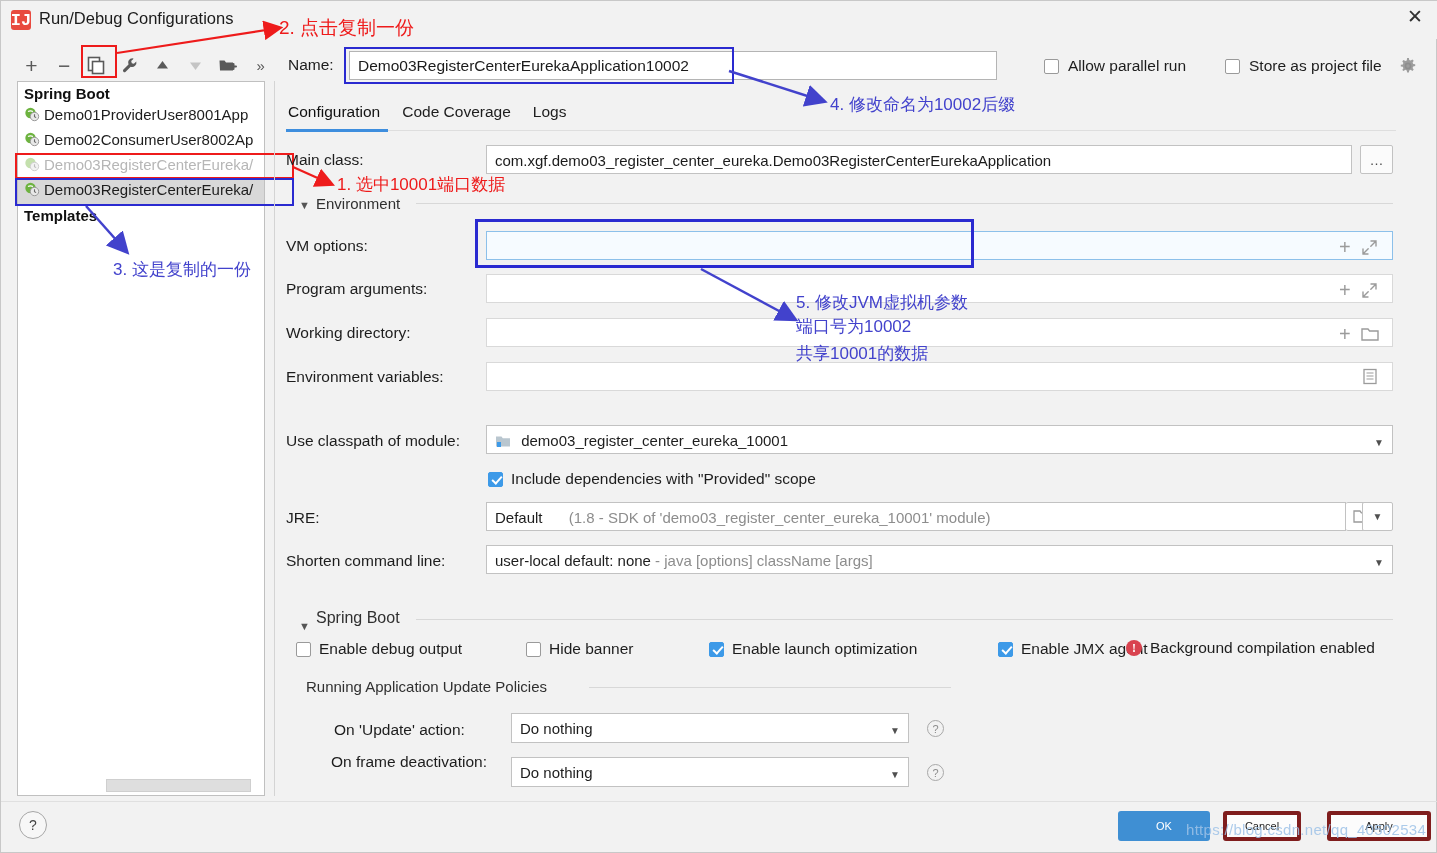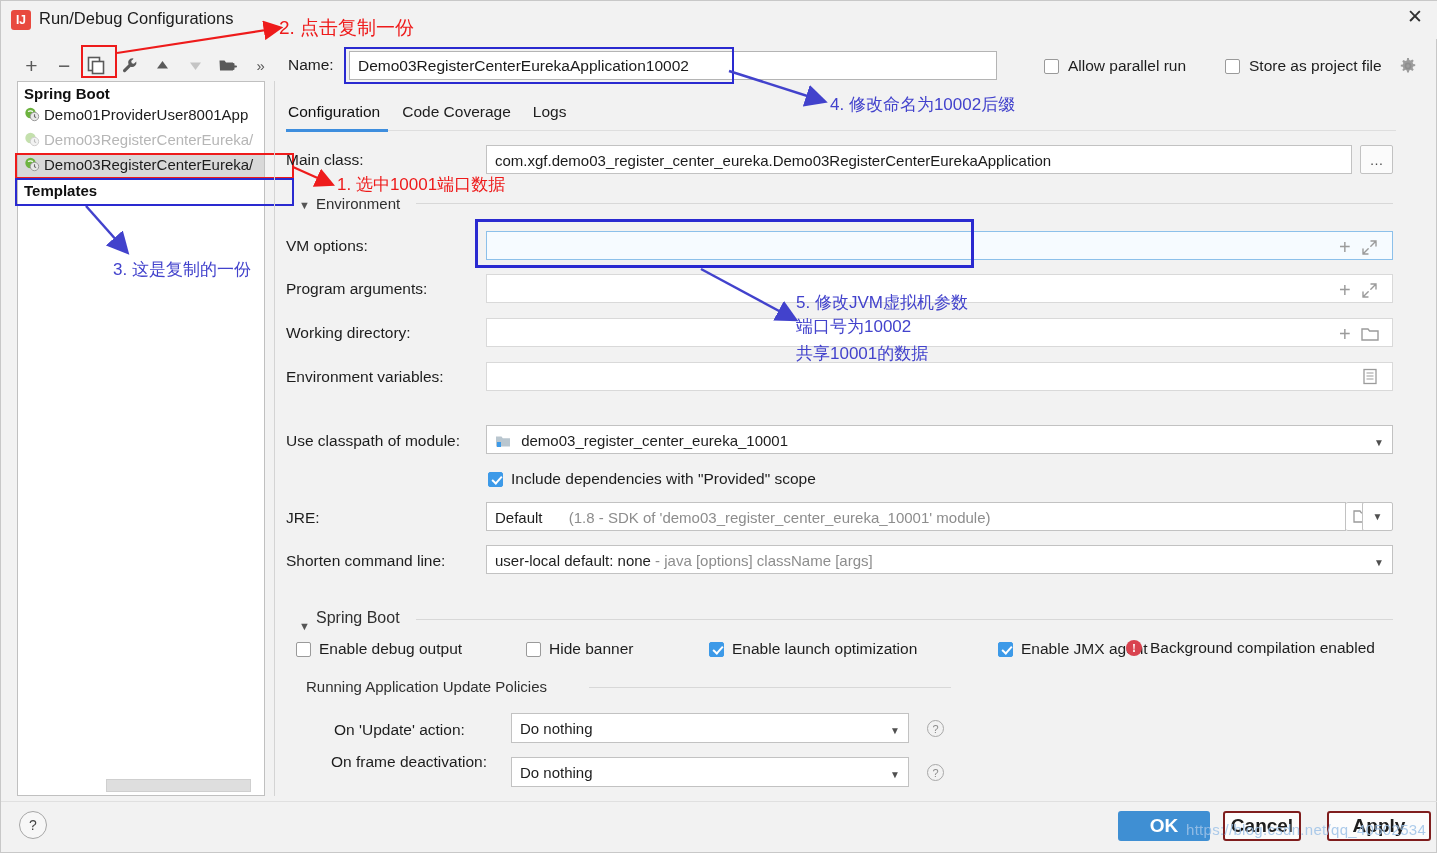--- a/index.html
+++ b/index.html
@@ -15,21 +15,21 @@
   }
   .dialog { position:absolute; inset:0; background:#f2f2f2; border:1px solid #c8c8c8; }
 
   
   .titlebar { position:absolute; left:0; top:0; width:1437px; height:38px; background:#f2f2f2; }
   .title-icon {
     position:absolute; left:10px; top:9px; width:20px; height:20px;
     background:#e84a3f; border-radius:3px;
     display:flex; align-items:center; justify-content:center;
   }
-  .title-icon span { color:#fff; font-weight:bold; font-size:12px; line-height:1; font-family:Liberation Sans, sans-serif;}
+  .title-icon span { color:#fff; font-weight:bold; font-size:17px; line-height:1; font-family:Liberation Mono, monospace;}
   .title-text { position:absolute; left:38px; top:8px; font-size:16.5px; color:#1b1b1b; }
   .close-btn {
     position:absolute; right:0; top:0; width:46px; height:31px;
     display:flex; align-items:center; justify-content:center;
     font-size:19px; color:#303030; cursor:pointer;
   }
 
   
   .lefttoolbar { position:absolute; left:14px; top:46px; width:262px; height:36px; display:flex; align-items:center; gap:0px; }
   .tb-btn { width:33px; height:30px; display:flex; align-items:center; justify-content:center; cursor:pointer; }
@@ -137,21 +137,21 @@
   .bottom-rule { position:absolute; left:0; top:800px; width:1437px; height:1px; background:#e0e0e0; }
   .help-btn {
     position:absolute; left:18px; top:810px; width:28px; height:28px;
     border-radius:50%; border:1px solid #a6a6a6; background:#f7f7f7;
     display:flex; align-items:center; justify-content:center;
     font-size:14px; color:#444; cursor:pointer;
   }
   .dlg-btn {
     position:absolute; top:810px; height:30px; border-radius:3px;
     display:flex; align-items:center; justify-content:center;
-    font-size:19px; cursor:pointer; border:2px solid #7f1d1d; background:#fcfcfc; color:#1d1d1d;font-weight:bold;
+    font-size:11px; cursor:pointer; border:4px solid #7f1d1d; background:#fcfcfc; color:#1d1d1d;
   }
   .dlg-btn.primary { background:#3f8fd3; border-color:#3f8fd3; color:#fff; }
 
   
   .anno { position:absolute; font-size:17px; white-space:pre; font-family:"Liberation Sans", sans-serif; }
   .anno.red { color:#ee1b1b; }
   .anno.blue { color:#4242cc; }
   svg.arrow { position:absolute; overflow:visible; }
 
   .watermark {
@@ -231,20 +231,31 @@
         <svg class="ico" width="16" height="16" viewBox="0 0 16 16">
           <circle cx="6.5" cy="7" r="5.2" fill="#6db33f"></circle>
           <path d="M4 5.5c2.5-1.4 5 0 5 0" stroke="#fff" stroke-width="1.2" fill="none"></path>
           <circle cx="10.5" cy="10.5" r="4.2" fill="#e8e8e8" stroke="#9a9a9a" stroke-width="1"></circle>
           <path d="M10.5 8.2v2.4l1.6 1" stroke="#6a6a6a" stroke-width="1.1" fill="none"></path>
         </svg>
       </span>
       <span>Demo01ProviderUser8001App</span>
     </div>
 
+    <div class="tree-item">
+      <span class="sb-icon">
+        <svg class="ico" width="16" height="16" viewBox="0 0 16 16">
+          <circle cx="6.5" cy="7" r="5.2" fill="#6db33f"></circle>
+          <path d="M4 5.5c2.5-1.4 5 0 5 0" stroke="#fff" stroke-width="1.2" fill="none"></path>
+          <circle cx="10.5" cy="10.5" r="4.2" fill="#e8e8e8" stroke="#9a9a9a" stroke-width="1"></circle>
+          <path d="M10.5 8.2v2.4l1.6 1" stroke="#6a6a6a" stroke-width="1.1" fill="none"></path>
+        </svg>
+      </span>
+      <span>Demo02ConsumerUser8002Ap</span>
+    </div>
 
     <div class="tree-item dimmed">
       <span class="sb-icon">
         <svg class="ico" width="16" height="16" viewBox="0 0 16 16">
           <circle cx="6.5" cy="7" r="5.2" fill="#c4e0ad"></circle>
           <circle cx="10.5" cy="10.5" r="4.2" fill="#f2f2f2" stroke="#cfcfcf" stroke-width="1"></circle>
           <path d="M10.5 8.2v2.4l1.6 1" stroke="#bdbdbd" stroke-width="1.1" fill="none"></path>
         </svg>
       </span>
       <span>Demo03RegisterCenterEureka/</span>

